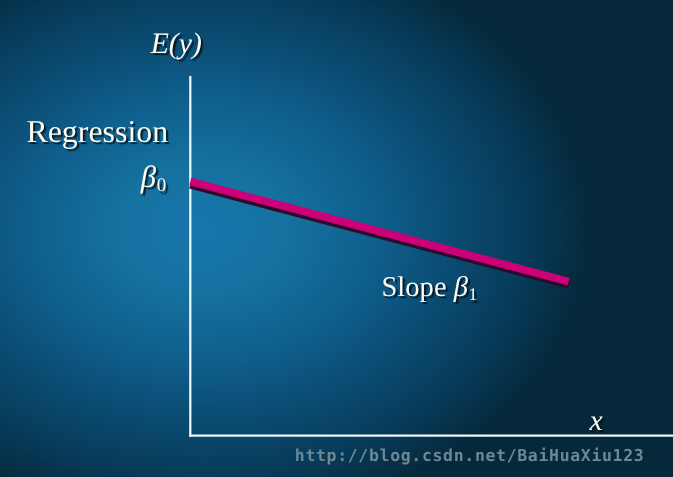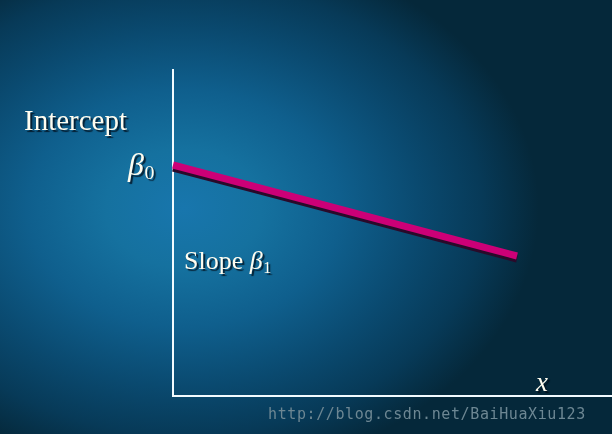--- a/index.html
+++ b/index.html
@@ -68,37 +68,37 @@
 
   #label-intercept {
     left: 24px;
     top: 106px;
     font-size: 29px;
   }
 
   #label-beta0 {
     left: 128px;
     top: 148px;
-    font-size: 32px;
+    font-size: 28px;
     font-style: italic;
   }
 
   #title-regression {
     left: 215px;
     top: 103px;
     font-size: 26px;
     font-weight: bold;
     letter-spacing: 0.2px;
   }
 
   #label-slope {
     left: 184px;
     top: 248px;
     width: 250px;
-    text-align: left;
+    text-align: right;
     font-size: 26px;
     white-space: normal;
   }
   #label-slope .line2 { display: block; }
 
   .sub {
     font-size: 0.62em;
     vertical-align: -0.22em;
     font-style: normal;
     margin-left: 0.5px;
@@ -121,34 +121,36 @@
   
   #watermark {
     position: absolute;
     left: 268px;
     top: 405px;
     font-family: "DejaVu Sans Mono", "Liberation Mono", monospace;
     font-size: 15px;
     letter-spacing: 0.6px;
     color: #6d8793;
     white-space: nowrap;
+    font-weight: bold;
   }
 </style>
 </head>
 <body>
 
 <div id="slide">
 
   <div class="axis" id="y-axis" style="background: rgb(242, 251, 255);"></div>
   <div class="axis" id="x-axis" style="background: rgb(242, 251, 255);"></div>
 
+  <div class="txt" id="label-ey"><span>E(y)</span></div>
 
   <div class="txt" id="label-x"><span>x</span></div>
 
-  <div class="txt" id="label-intercept"><span>Intercept</span></div>
+  <div class="txt" id="label-intercept"><span>Regression</span></div>
 
   <div class="txt" id="label-beta0"><span class="gk">β</span><span class="sub">0</span></div>
 
 
   <div class="txt" id="label-slope"><span>Slope </span><span class="gk">β</span><span class="sub">1</span></div>
 
   <svg id="reg-line-svg" viewBox="0 0 612 434">
     <line id="reg-shadow" x1="173" y1="168" x2="517" y2="259" stroke="#2a0a2a" stroke-width="7" stroke-linecap="butt"></line>
     <line id="reg-main" x1="173" y1="165" x2="517" y2="256" stroke="#cc0077" stroke-width="7" stroke-linecap="butt"></line>
   </svg>

